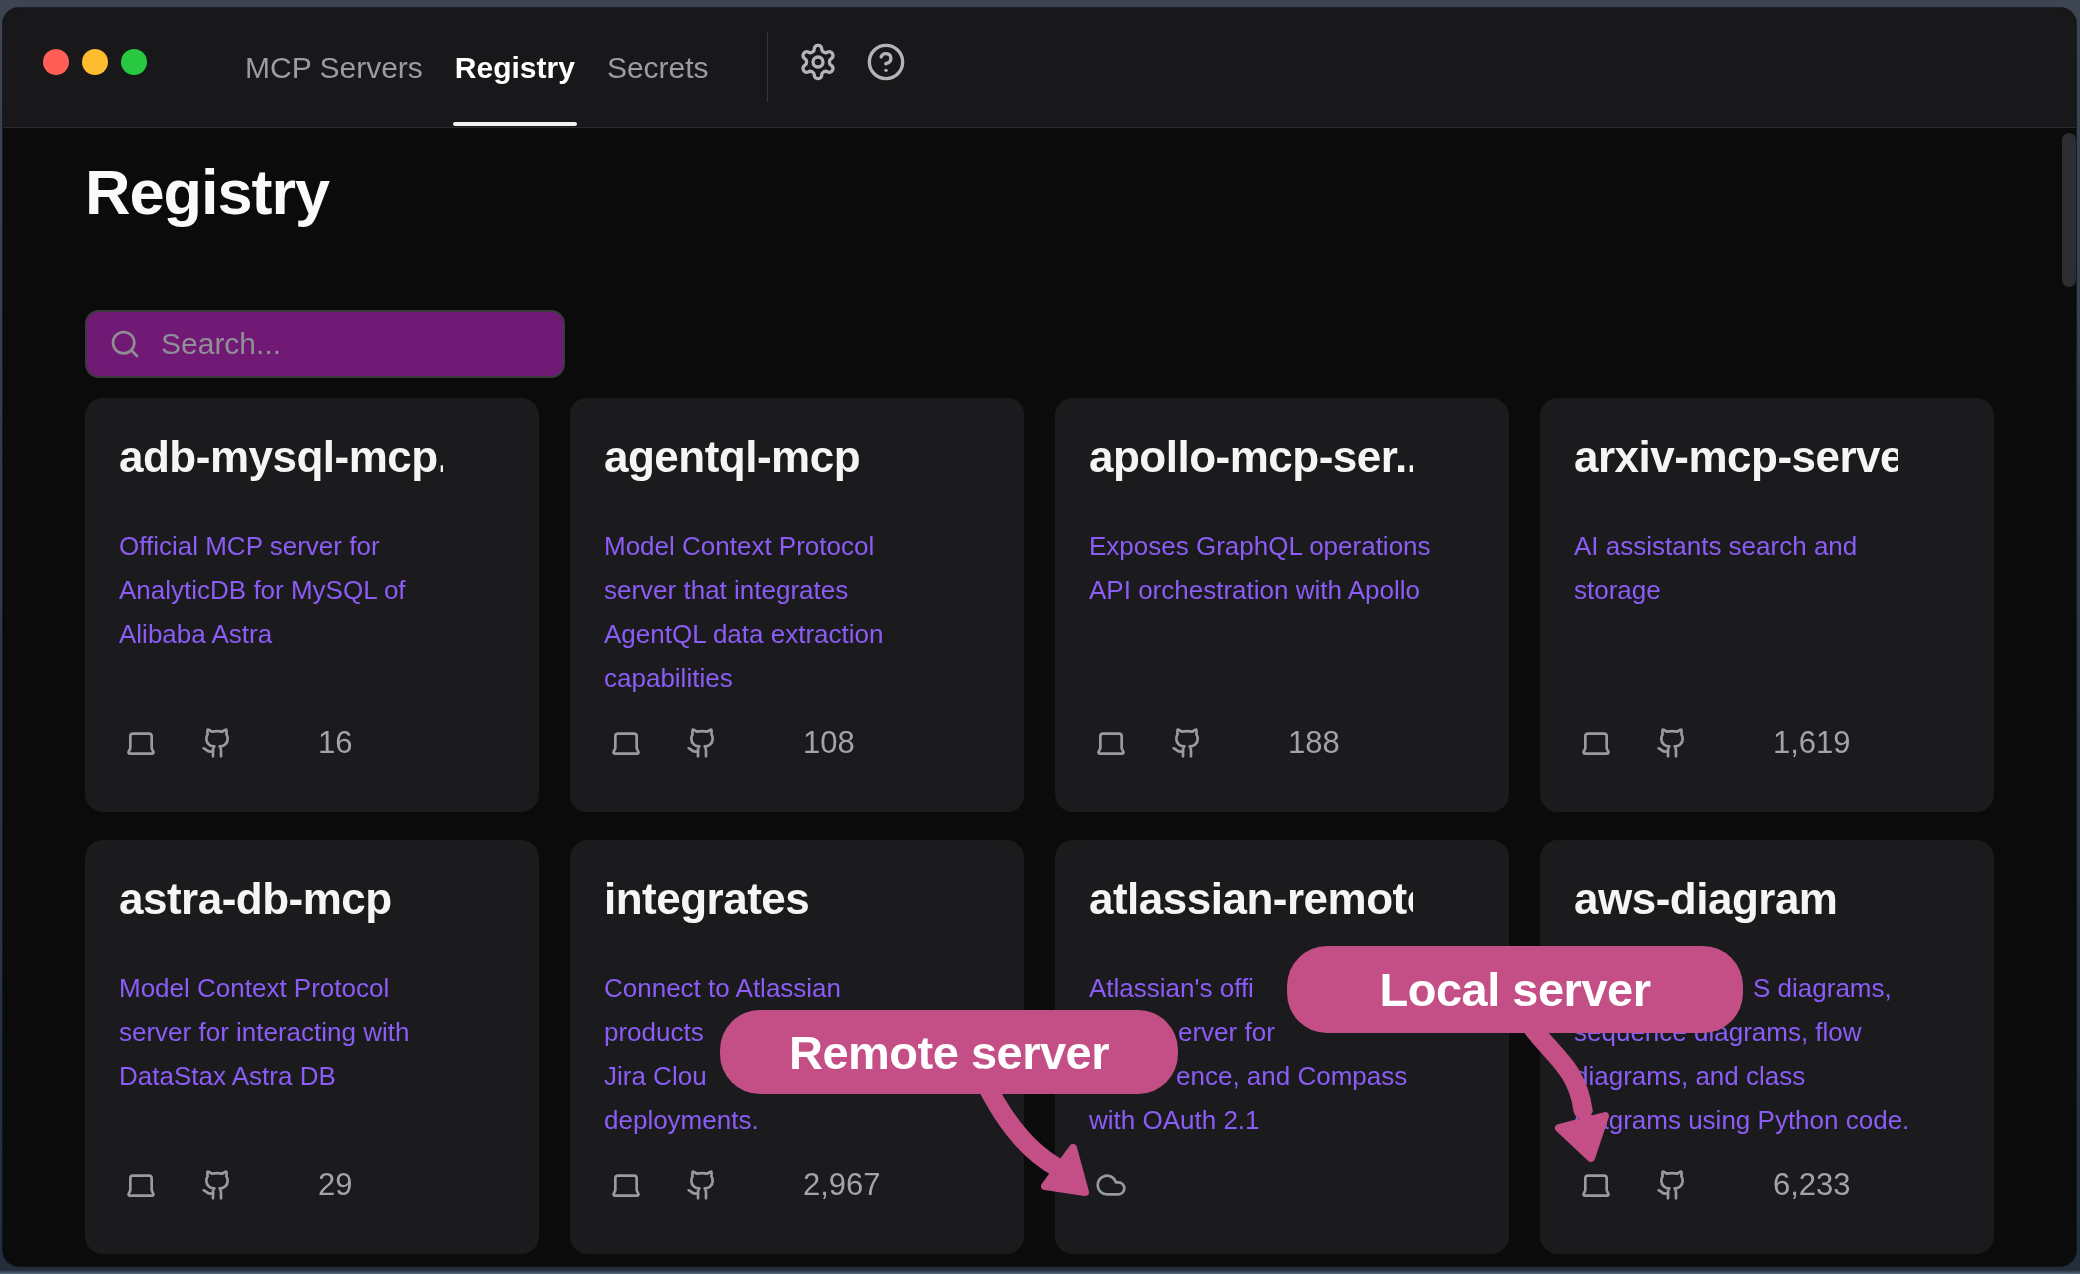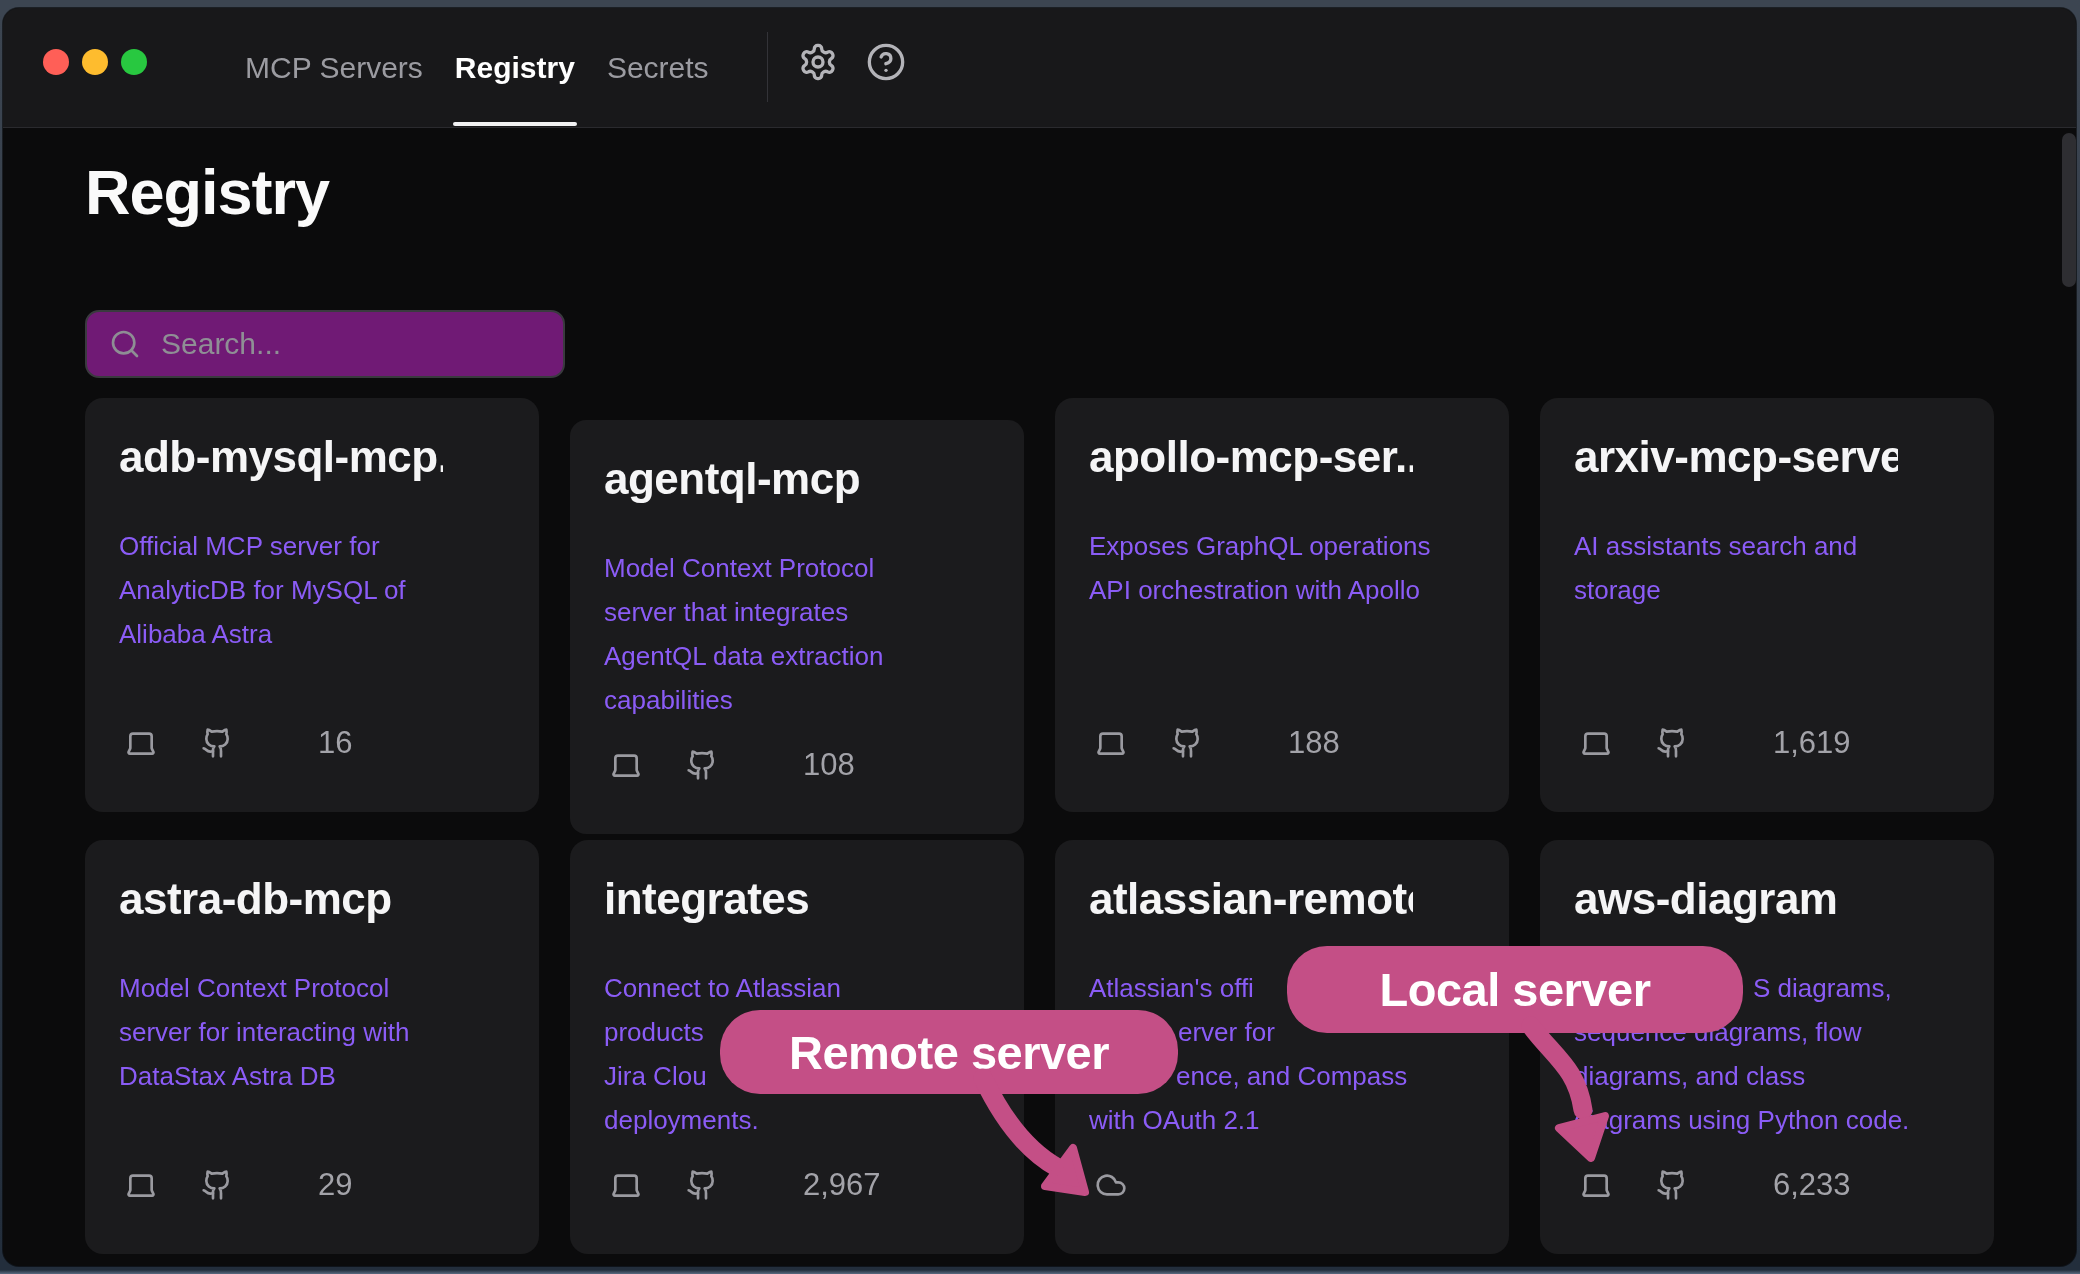--- a/index.html
+++ b/index.html
@@ -172,21 +172,21 @@
                 <path d="M9 18c-4.51 2-5-2-7-2"></path>
               </svg>
             </span>
           </span>
       <span class="stars">
         <span style="display:inline-flex"></span>
         <span class="star-num">16</span>
       </span>
     </div>
   </article>
-      <article class="card" style="left: 567px; top: 412px; border-radius: 16px;">
+      <article class="card" style="left: 567px; top: 390px; border-radius: 16px;">
     <h3 class="card-title">agentql-mcp</h3>
     <button class="add-btn"></button>
     <div class="card-desc">
           <span class="dline">Model Context Protocol</span>
           <span class="dline">server that integrates</span>
           <span class="dline">AgentQL data extraction</span>
           <span class="dline">capabilities</span>
         </div>
     <div class="card-footer">
       <span class="footer-icons" style="display:inline-flex">

